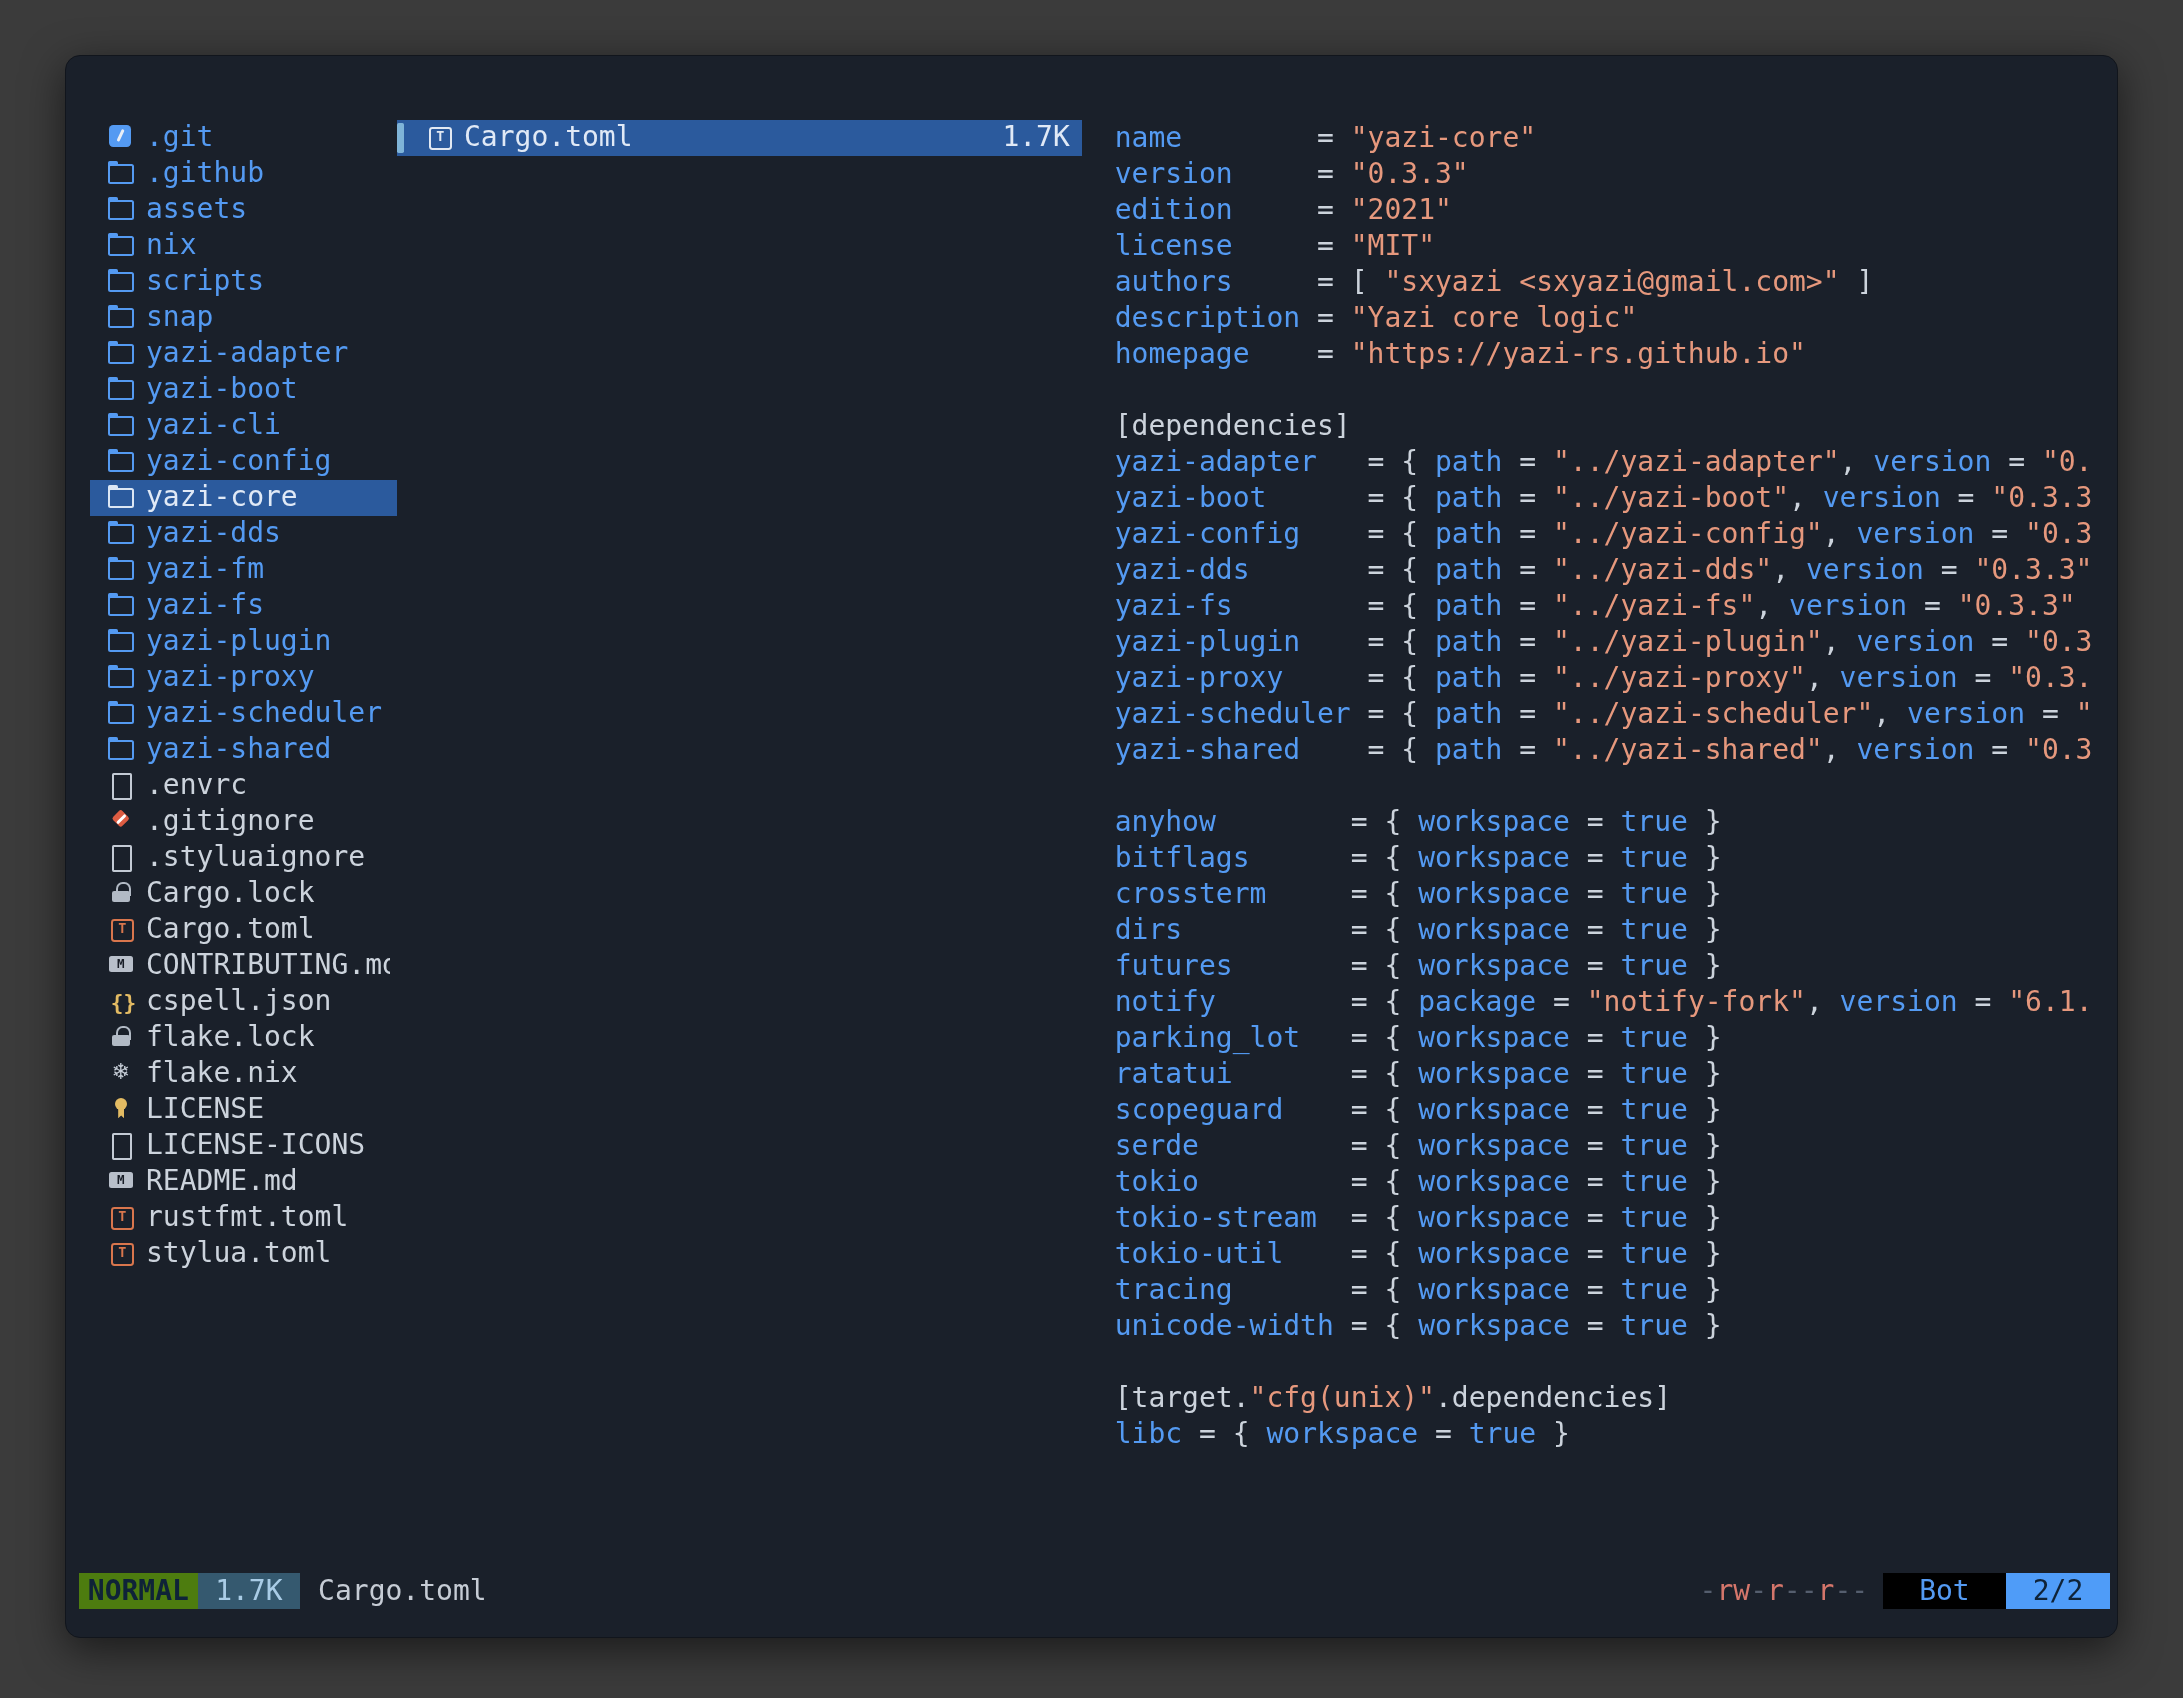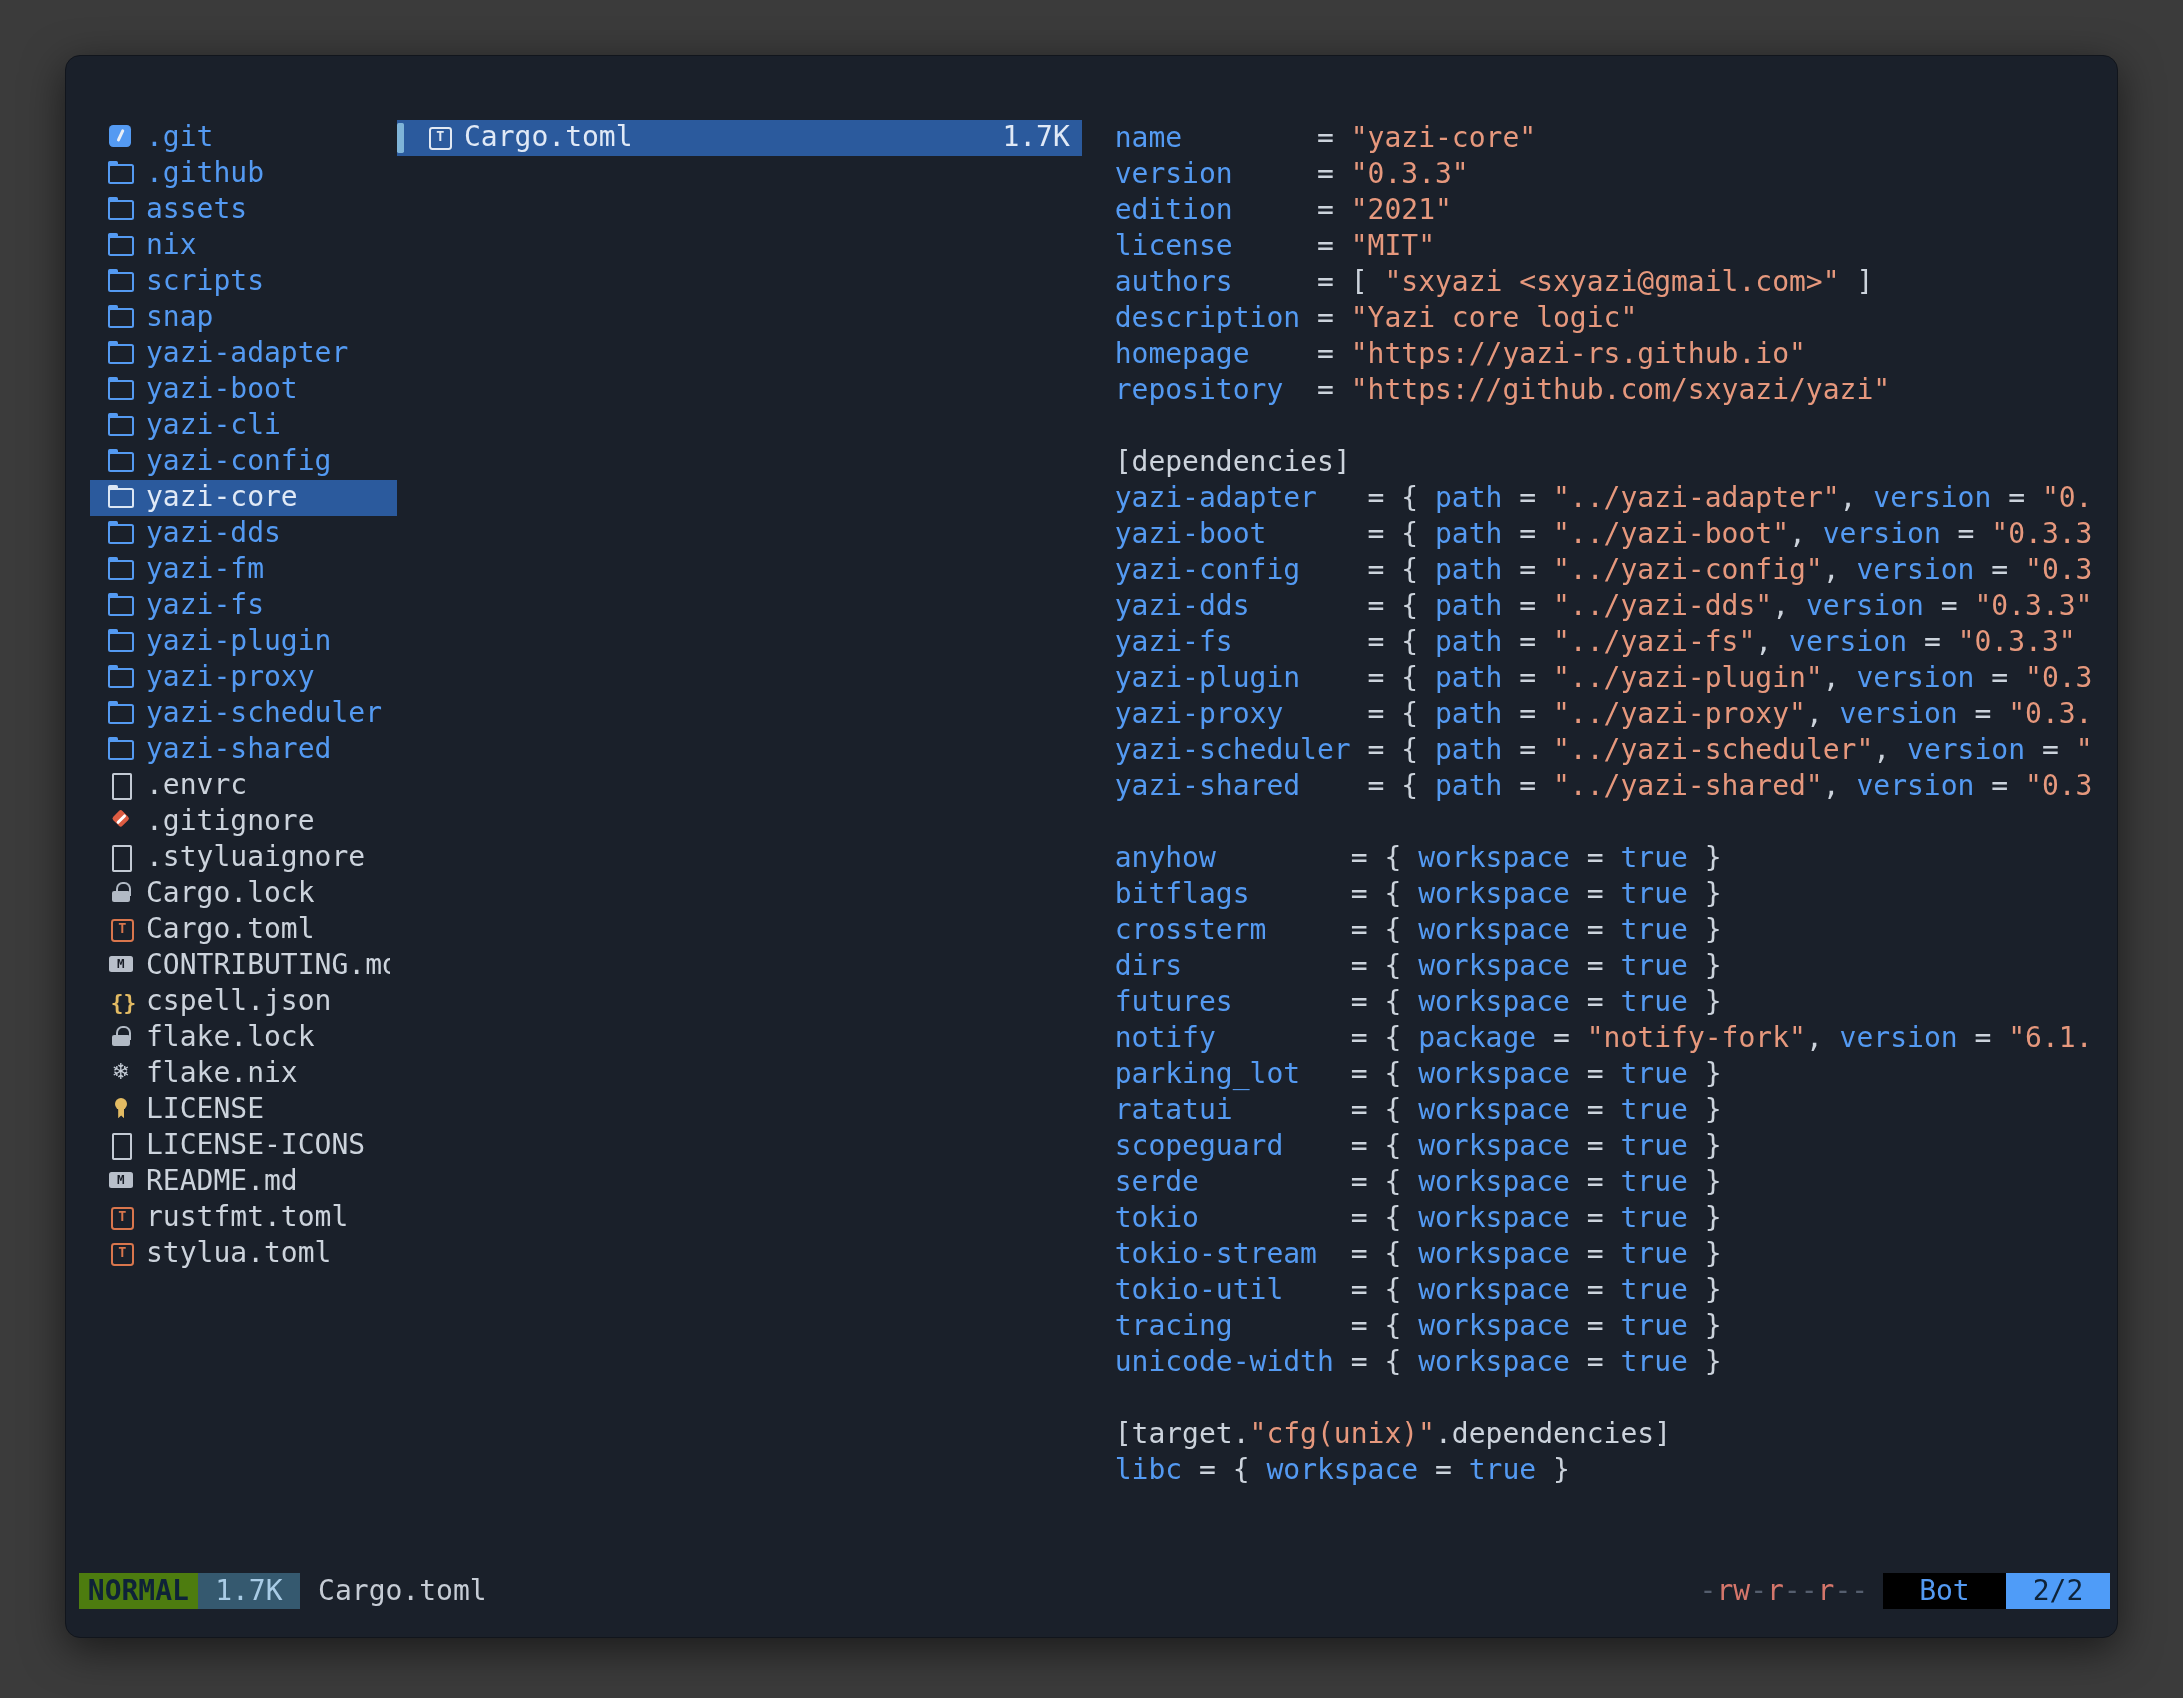--- a/index.html
+++ b/index.html
@@ -172,21 +172,20 @@
         <div class="row file selected"><span class="icon ic-toml"></span><span class="label">Cargo.toml</span><span class="fsize">1.7K</span></div>
       </div>
     <div class="pane pane-preview" id="preview-pane">
         <div class="pline"><span class="t-k">name</span><span class="t-pl">        = </span><span class="t-s">"yazi-core"</span></div>
         <div class="pline"><span class="t-k">version</span><span class="t-pl">     = </span><span class="t-s">"0.3.3"</span></div>
         <div class="pline"><span class="t-k">edition</span><span class="t-pl">     = </span><span class="t-s">"2021"</span></div>
         <div class="pline"><span class="t-k">license</span><span class="t-pl">     = </span><span class="t-s">"MIT"</span></div>
         <div class="pline"><span class="t-k">authors</span><span class="t-pl">     = [ </span><span class="t-s">"sxyazi &lt;sxyazi@gmail.com&gt;"</span><span class="t-pl"> ]</span></div>
         <div class="pline"><span class="t-k">description</span><span class="t-pl"> = </span><span class="t-s">"Yazi core logic"</span></div>
         <div class="pline"><span class="t-k">homepage</span><span class="t-pl">    = </span><span class="t-s">"https://yazi-rs.github.io"</span></div>
-        <div class="pline"><span class="t-k">repository</span><span class="t-pl">  = </span><span class="t-s">"https://github.com/sxyazi/yazi"</span></div>
         <div class="pline"> </div>
         <div class="pline"><span class="t-pl">[dependencies]</span></div>
         <div class="pline"><span class="t-k">yazi-adapter</span><span class="t-pl">   = { </span><span class="t-k">path</span><span class="t-pl"> = </span><span class="t-s">"../yazi-adapter"</span><span class="t-pl">, </span><span class="t-k">version</span><span class="t-pl"> = </span><span class="t-s">"0.3</span></div>
         <div class="pline"><span class="t-k">yazi-boot</span><span class="t-pl">      = { </span><span class="t-k">path</span><span class="t-pl"> = </span><span class="t-s">"../yazi-boot"</span><span class="t-pl">, </span><span class="t-k">version</span><span class="t-pl"> = </span><span class="t-s">"0.3.3"</span></div>
         <div class="pline"><span class="t-k">yazi-config</span><span class="t-pl">    = { </span><span class="t-k">path</span><span class="t-pl"> = </span><span class="t-s">"../yazi-config"</span><span class="t-pl">, </span><span class="t-k">version</span><span class="t-pl"> = </span><span class="t-s">"0.3.</span></div>
         <div class="pline"><span class="t-k">yazi-dds</span><span class="t-pl">       = { </span><span class="t-k">path</span><span class="t-pl"> = </span><span class="t-s">"../yazi-dds"</span><span class="t-pl">, </span><span class="t-k">version</span><span class="t-pl"> = </span><span class="t-s">"0.3.3"</span><span class="t-pl"> }</span></div>
         <div class="pline"><span class="t-k">yazi-fs</span><span class="t-pl">        = { </span><span class="t-k">path</span><span class="t-pl"> = </span><span class="t-s">"../yazi-fs"</span><span class="t-pl">, </span><span class="t-k">version</span><span class="t-pl"> = </span><span class="t-s">"0.3.3"</span><span class="t-pl"> }</span></div>
         <div class="pline"><span class="t-k">yazi-plugin</span><span class="t-pl">    = { </span><span class="t-k">path</span><span class="t-pl"> = </span><span class="t-s">"../yazi-plugin"</span><span class="t-pl">, </span><span class="t-k">version</span><span class="t-pl"> = </span><span class="t-s">"0.3.</span></div>
         <div class="pline"><span class="t-k">yazi-proxy</span><span class="t-pl">     = { </span><span class="t-k">path</span><span class="t-pl"> = </span><span class="t-s">"../yazi-proxy"</span><span class="t-pl">, </span><span class="t-k">version</span><span class="t-pl"> = </span><span class="t-s">"0.3.3</span></div>
         <div class="pline"><span class="t-k">yazi-scheduler</span><span class="t-pl"> = { </span><span class="t-k">path</span><span class="t-pl"> = </span><span class="t-s">"../yazi-scheduler"</span><span class="t-pl">, </span><span class="t-k">version</span><span class="t-pl"> = </span><span class="t-s">"0</span></div>

